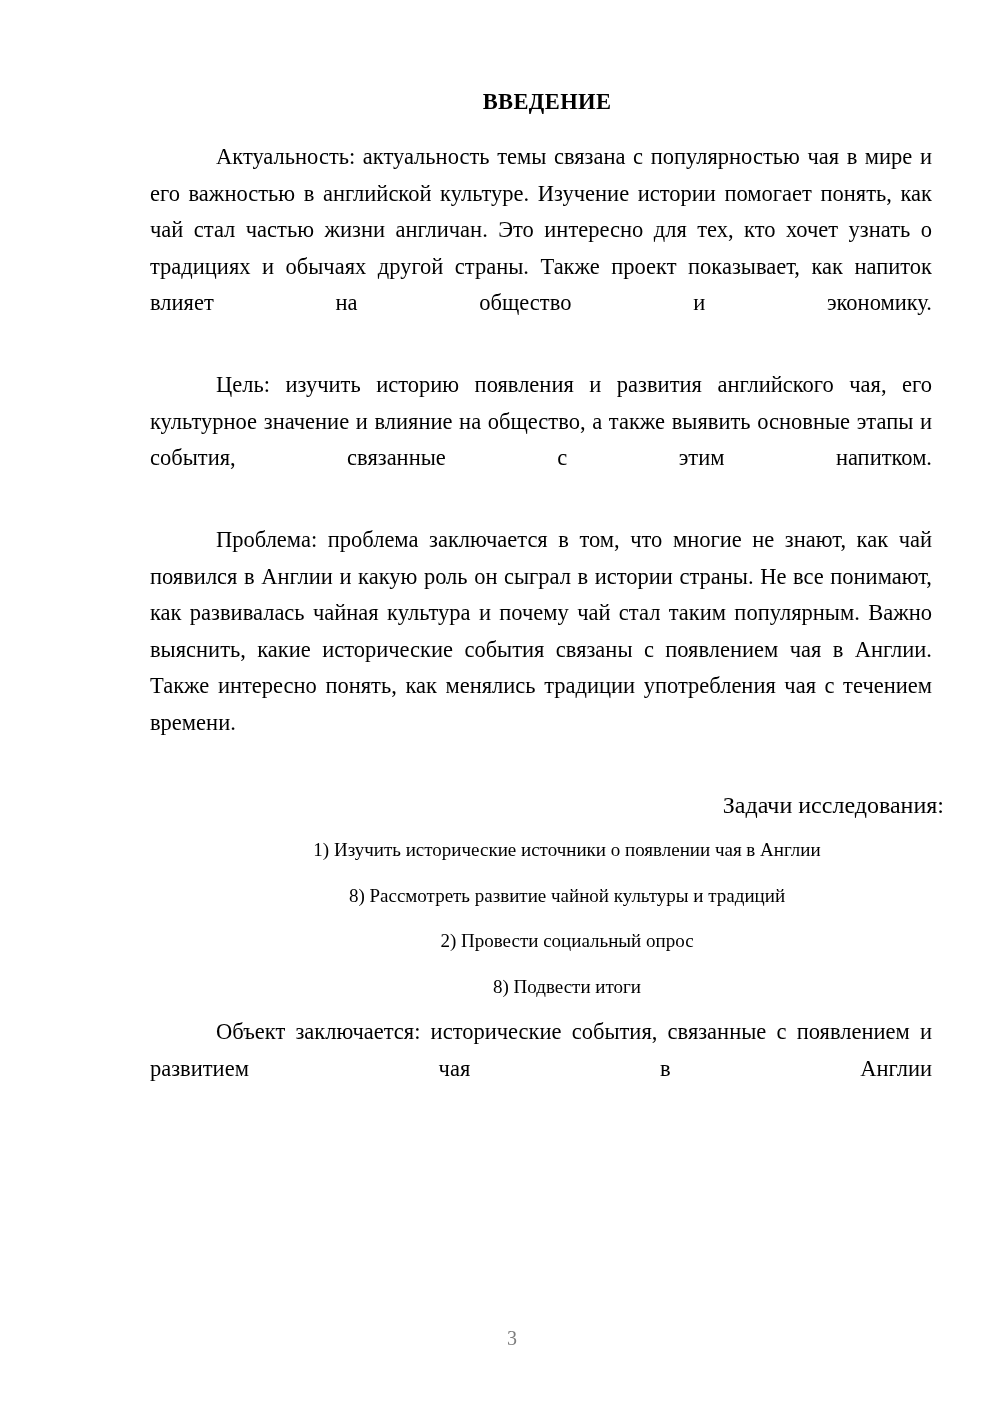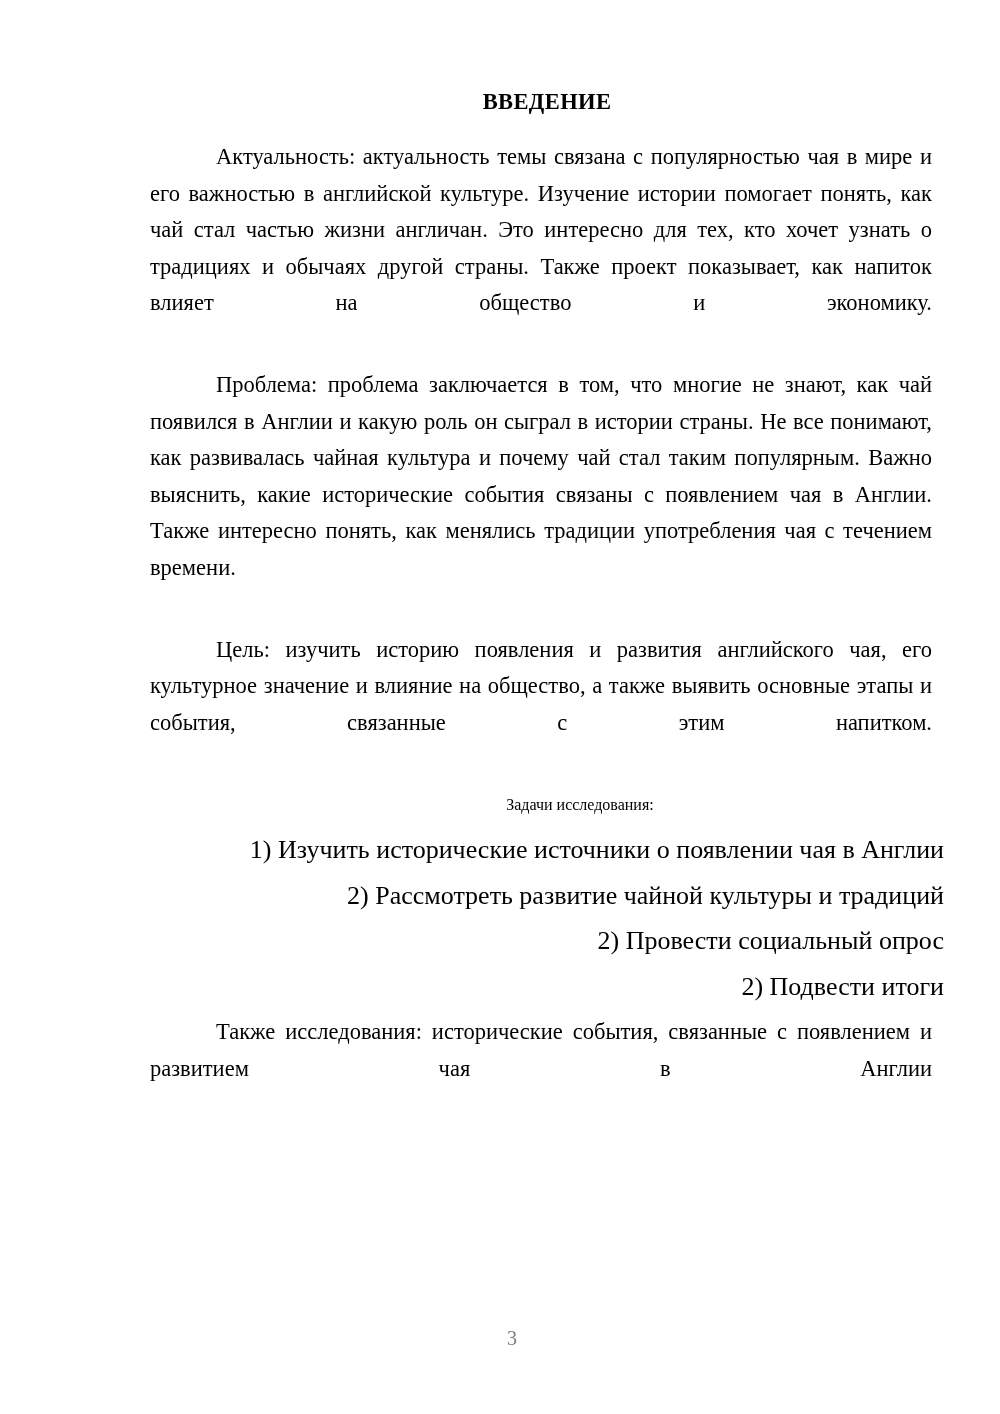--- a/index.html
+++ b/index.html
@@ -52,37 +52,37 @@
   }
 
   
   .para::after {
     content: "";
     display: inline-block;
     width: 100%;
   }
 
   .para-left {
-    font-size: 16px;
+    font-size: 24px;
     line-height: 36.5px;
-    text-align: center;
+    text-align: right;
     text-indent: 66px;
     margin: 4px 0 9px 0;
   }
 
   .list {
     list-style: none;
     margin: 0 0 9px 0;
     padding: 0;
   }
 
   .list-item {
-    font-size: 26px;
+    font-size: 19px;
     line-height: 36.5px;
-    text-align: right;
+    text-align: center;
     padding-left: 40px;
     margin: 0 0 9px 0;
   }
 
   .page-number {
     position: absolute;
     left: 0;
     top: 1326px;
     width: 1000px;
     text-align: center;
@@ -95,34 +95,34 @@
 <body>
 
 <div class="page">
 
   <div class="content">
 
     <h1 class="doc-heading">ВВЕДЕНИЕ</h1>
 
     <p class="para">Актуальность: актуальность темы связана с популярностью чая в мире и его важностью в английской культуре. Изучение истории помогает понять, как чай стал частью жизни англичан. Это интересно для тех, кто хочет узнать о традициях и обычаях другой страны. Также проект показывает, как напиток влияет на общество и экономику.</p>
 
+    <p class="para">Цель: изучить историю появления и развития английского чая, его культурное значение и влияние на общество, а также выявить основные этапы и события, связанные с этим напитком.</p>
+
     <p class="para">Проблема: проблема заключается в том, что многие не знают, как чай появился в Англии и какую роль он сыграл в истории страны. Не все понимают, как развивалась чайная культура и почему чай стал таким популярным. Важно выяснить, какие исторические события связаны с появлением чая в Англии. Также интересно понять, как менялись традиции употребления чая с течением времени.</p>
-
-    <p class="para">Цель: изучить историю появления и развития английского чая, его культурное значение и влияние на общество, а также выявить основные этапы и события, связанные с этим напитком.</p>
 
     <p class="para-left">Задачи исследования:</p>
 
     <ul class="list">
       <li class="list-item">1) Изучить исторические источники о появлении чая в Англии</li>
-      <li class="list-item">2) Рассмотреть развитие чайной культуры и традиций</li>
+      <li class="list-item">8) Рассмотреть развитие чайной культуры и традиций</li>
       <li class="list-item">2) Провести социальный опрос</li>
-      <li class="list-item">2) Подвести итоги</li>
+      <li class="list-item">8) Подвести итоги</li>
     </ul>
 
-    <p class="para">Также исследования: исторические события, связанные с появлением и развитием чая в Англии</p>
+    <p class="para">Объект заключается: исторические события, связанные с появлением и развитием чая в Англии</p>
 
 
 
 
   </div>
 
   <div class="page-number">3</div>
 
 </div>
 

